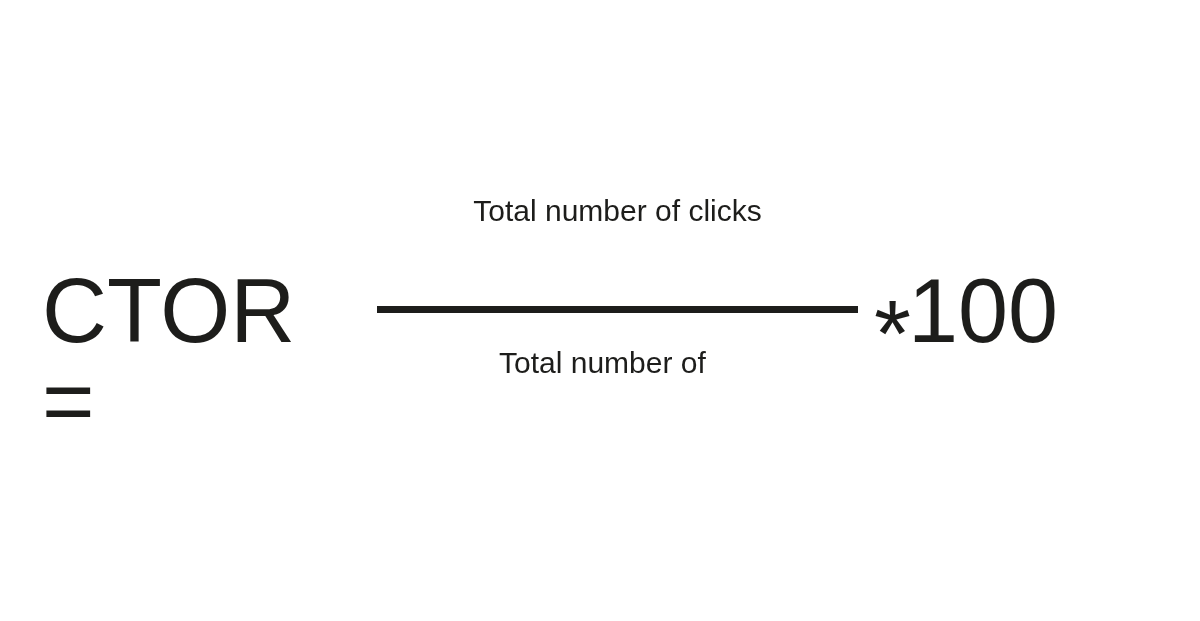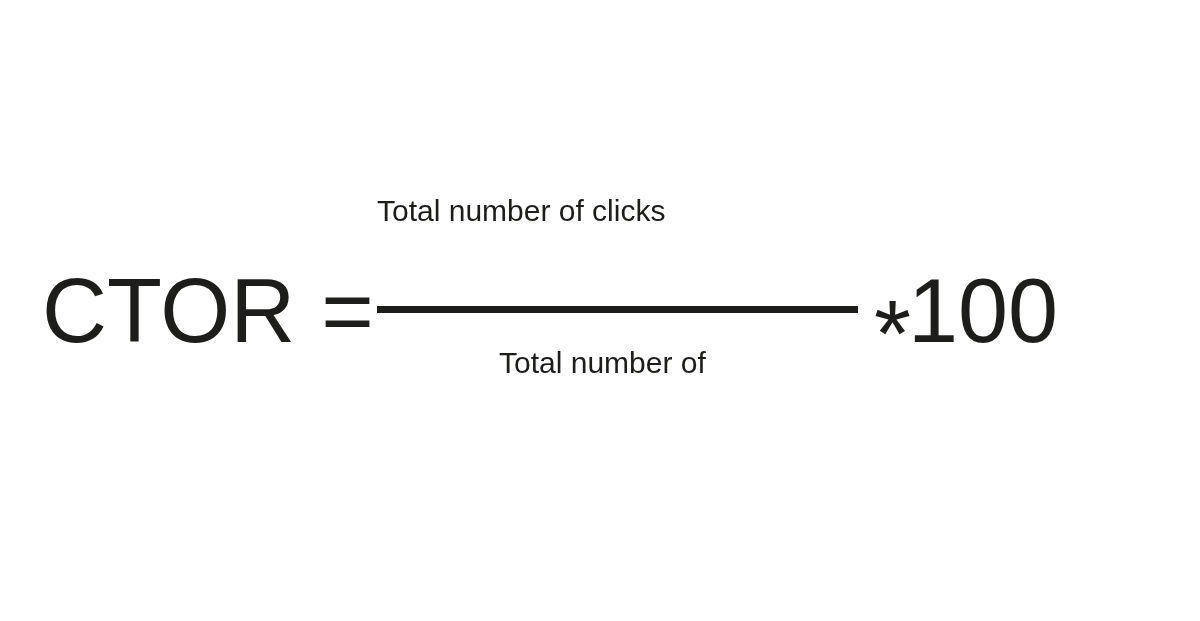--- a/index.html
+++ b/index.html
@@ -14,32 +14,33 @@
     background: #ffffff;
     overflow: hidden;
     font-family: "Liberation Sans", "DejaVu Sans", sans-serif;
     color: #1d1d1b;
   }
   .lhs {
     position: absolute;
     left: 42px;
     top: 266px;
     display: flex;
-    gap: 26px;
     font-size: 90px;
     line-height: 1;
     white-space: nowrap;
+    flex-direction: column;
   }
   .numerator {
     position: absolute;
     left: 377px;
     top: 191px;
     width: 481px;
     font-size: 30px;
     line-height: 40px;
+    text-align: center;
   }
   .fraction-bar {
     position: absolute;
     left: 377px;
     top: 306px;
     width: 481px;
     height: 7px;
     background: #1d1d1b;
   }
   .denominator {

